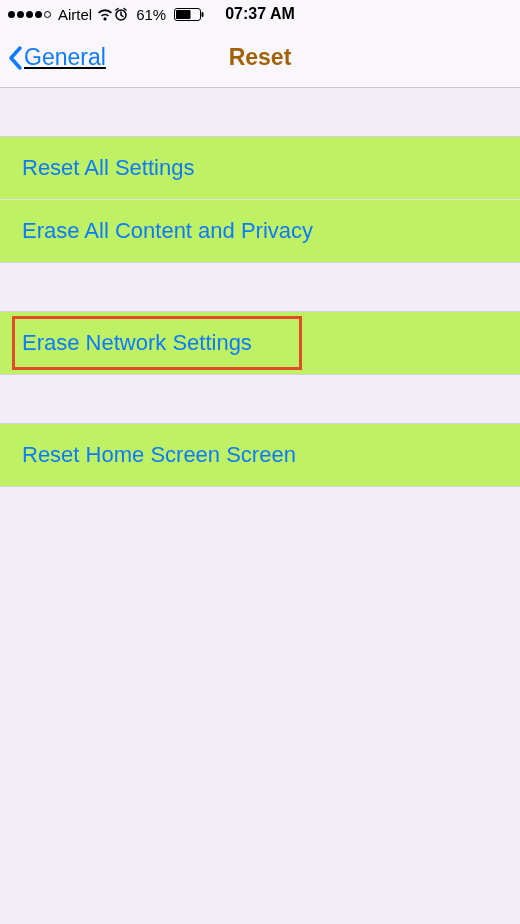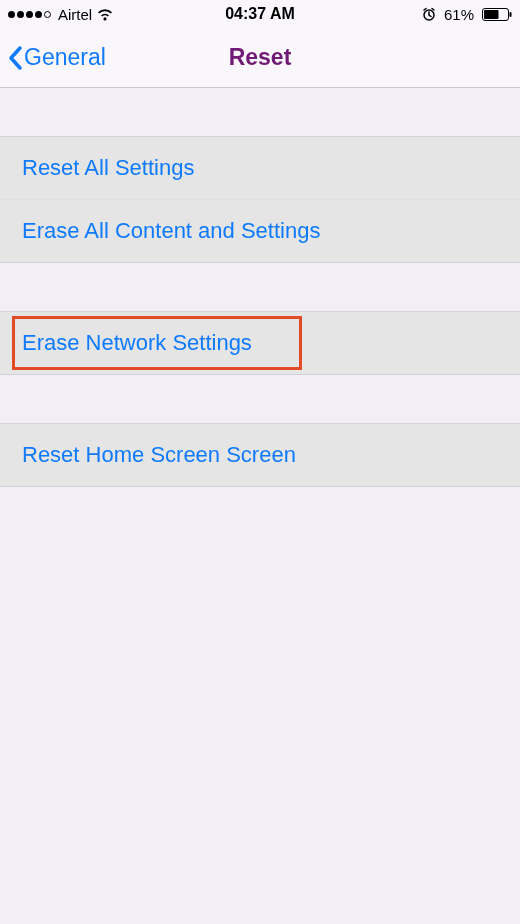--- a/index.html
+++ b/index.html
@@ -15,21 +15,21 @@
       font-family: -apple-system, 'Helvetica Neue', Helvetica, Arial, sans-serif;
       overflow: hidden;
       position: relative;
     }
     
     .status-bar {
       height: 28px;
       background: #f9f7fb;
       display: flex;
       align-items: center;
-      justify-content: space-between;
+      justify-content: flex-start;
       padding: 0 8px;
       font-size: 15px;
       color: #000;
     }
     .status-left {
       display: flex;
       align-items: center;
       gap: 4px;
     }
     .signal-dots {
@@ -79,20 +79,21 @@
       display: block;
     }
     
     .nav-bar {
       height: 60px;
       background: #f9f7fb;
       display: flex;
       align-items: center;
       position: relative;
       border-bottom: 1px solid #c9c6cd;
+      text-decoration: underline;
     }
     .back-button {
       display: flex;
       align-items: center;
       padding-left: 6px;
       color: #0e7afe;
       font-size: 23px;
       cursor: pointer;
     }
     .back-chevron svg {
@@ -100,42 +101,42 @@
     }
     .back-label {
       margin-left: -2px;
     }
     .nav-title {
       position: absolute;
       left: 50%;
       transform: translateX(-50%);
       font-size: 23px;
       font-weight: 600;
-      color: #701a75;
+      color: #a16207;
     }
     
     .content {
       background: #f2eef6;
     }
     .section-gap {
       height: 48px;
     }
     .group {
       background: #fff;
       border-top: 1px solid #d4d1d8;
       border-bottom: 1px solid #d4d1d8;
     }
     .row {
       padding: 18px 22px;
       font-size: 22px;
       color: #0e7afe;
       border-bottom: 1px solid #e1dee5;
       cursor: pointer;
       position: relative;
-      background: #e5e5e5;
+      background: #bef264;
     }
     .row:last-child {
       border-bottom: none;
     }
     .highlight-box {
       position: absolute;
       border: 3px solid #e34b27;
       pointer-events: none;
       left: 12px;
       top: 4px;
@@ -155,21 +156,21 @@
       <span class="signal-dot"></span>
       <span class="signal-dot empty"></span>
     </span>
     <span class="carrier">Airtel</span>
     <span class="wifi-icon">
       <svg width="18" height="13" viewBox="0 0 18 13">
         <path d="M9 12.5 a1.6 1.6 0 1 0 0-3.2 a1.6 1.6 0 0 0 0 3.2 Z M5 7.2 a6 6 0 0 1 8 0 l-1.3 1.3 a4.1 4.1 0 0 0-5.4 0 Z M2 4.2 a10 10 0 0 1 14 0 l-1.3 1.3 a8.1 8.1 0 0 0-11.4 0 Z" fill="#000"></path>
       </svg>
     </span>
   </div>
-  <div class="status-center">04:37 AM</div>
+  <div class="status-center">07:37 AM</div>
   <div class="status-right">
     <span class="alarm-icon">
       <svg width="14" height="14" viewBox="0 0 14 14">
         <circle cx="7" cy="8" r="5" fill="none" stroke="#000" stroke-width="1.5"></circle>
         <path d="M7 5 L7 8 L9 9.5" stroke="#000" stroke-width="1.5" fill="none" stroke-linecap="round"></path>
         <path d="M2 3 L4 1.5 M12 3 L10 1.5" stroke="#000" stroke-width="1.5" stroke-linecap="round"></path>
       </svg>
     </span>
     <span class="battery-pct">61%</span>
     <span class="battery-icon">
@@ -195,21 +196,21 @@
 </div>
 
 <div class="content">
   <div class="section-gap"></div>
 
   <div class="group">
     <div class="row">
       <span>Reset All Settings</span>
     </div>
     <div class="row">
-      <span>Erase All Content and Settings</span>
+      <span>Erase All Content and Privacy</span>
     </div>
   </div>
 
   <div class="section-gap"></div>
 
   <div class="group">
     <div class="row" style="position:relative;">
       <span>Erase Network Settings</span>
       <div class="highlight-box"></div>
     </div>

